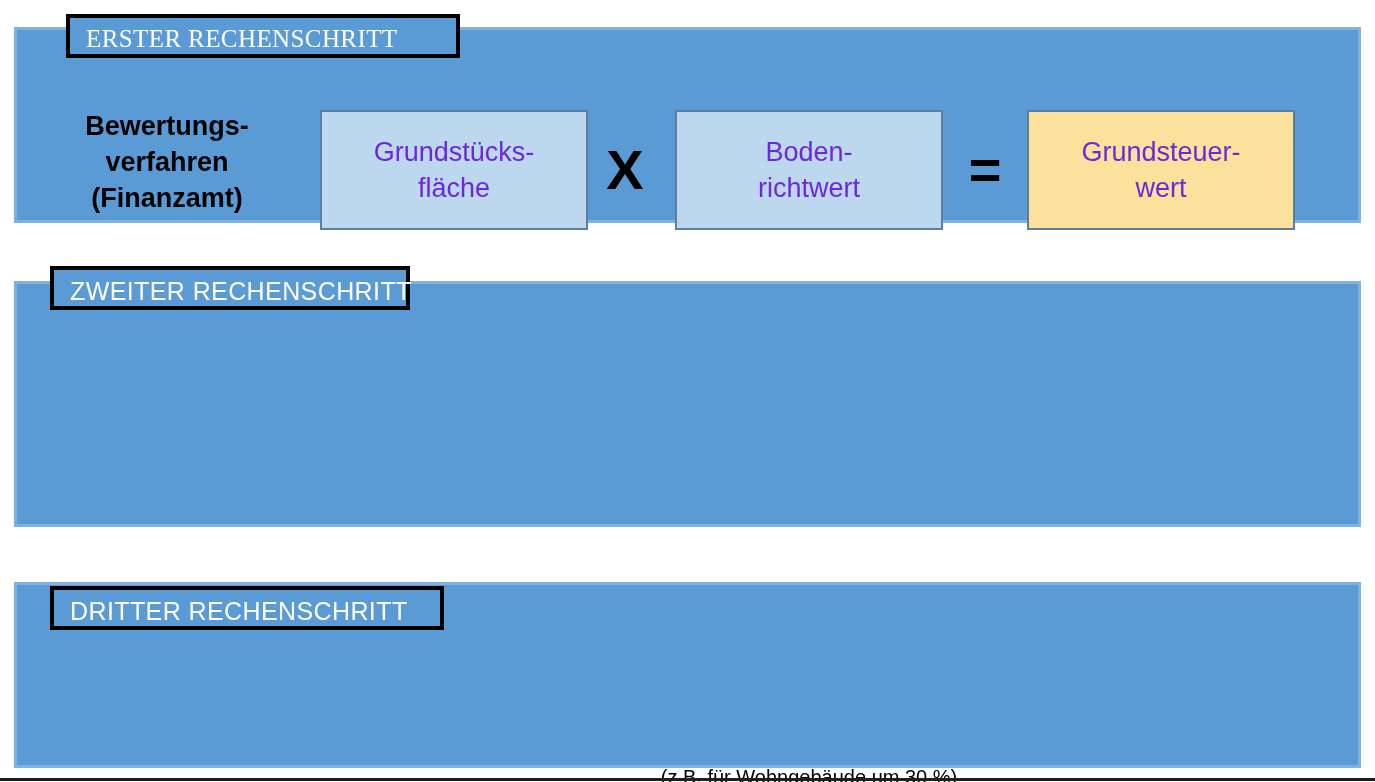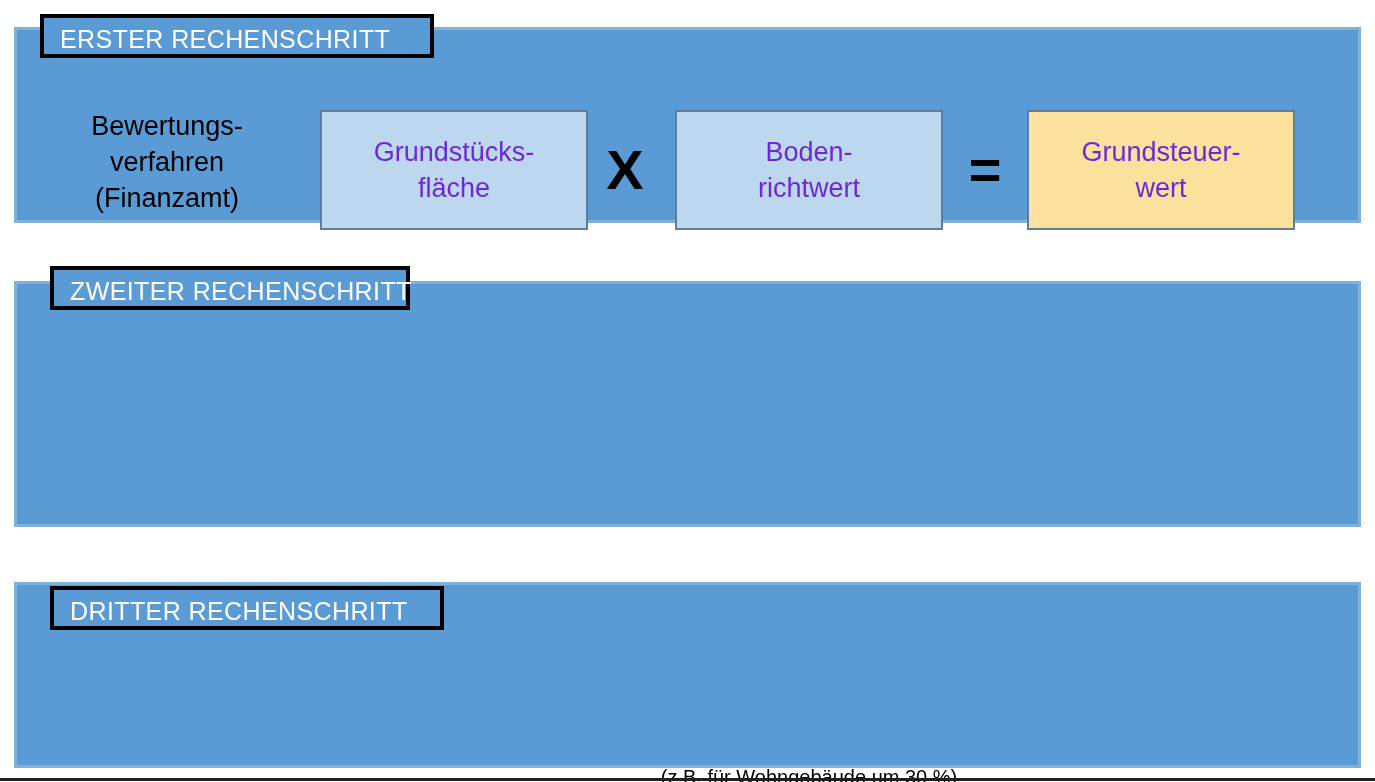--- a/index.html
+++ b/index.html
@@ -41,34 +41,34 @@
     border: 4px solid #000000;
     box-sizing: border-box;
     color: #ffffff;
     font-size: 25px;
     letter-spacing: 0.4px;
     line-height: 42px;
     padding-left: 16px;
     white-space: nowrap;
     height: 44px;
   }
-  #title-1 { left: 40px; top: 14px;  width: 394px; }
+  #title-1 { left: 66px; top: 14px;  width: 394px; font-family: Liberation Serif, serif; }
   #title-2 { left: 50px; top: 266px; width: 360px; }
   #title-3 { left: 50px; top: 586px; width: 394px; }
 
   
   .role-label {
     position: absolute;
     color: #000000;
     font-size: 27px;
     line-height: 36px;
     text-align: center;
     white-space: pre-line;
   }
-  #role-1 { left: 10px; top: 78px;  width: 280px; }
+  #role-1 { left: 10px; top: 78px;  width: 280px; font-weight: bold; }
   #role-2 { left: 10px; top: 328px; width: 280px; }
 
   
   .fbox {
     position: absolute;
     box-sizing: border-box;
     border: 2px solid #5D7E9E;
     display: flex;
     align-items: center;
     justify-content: center;

